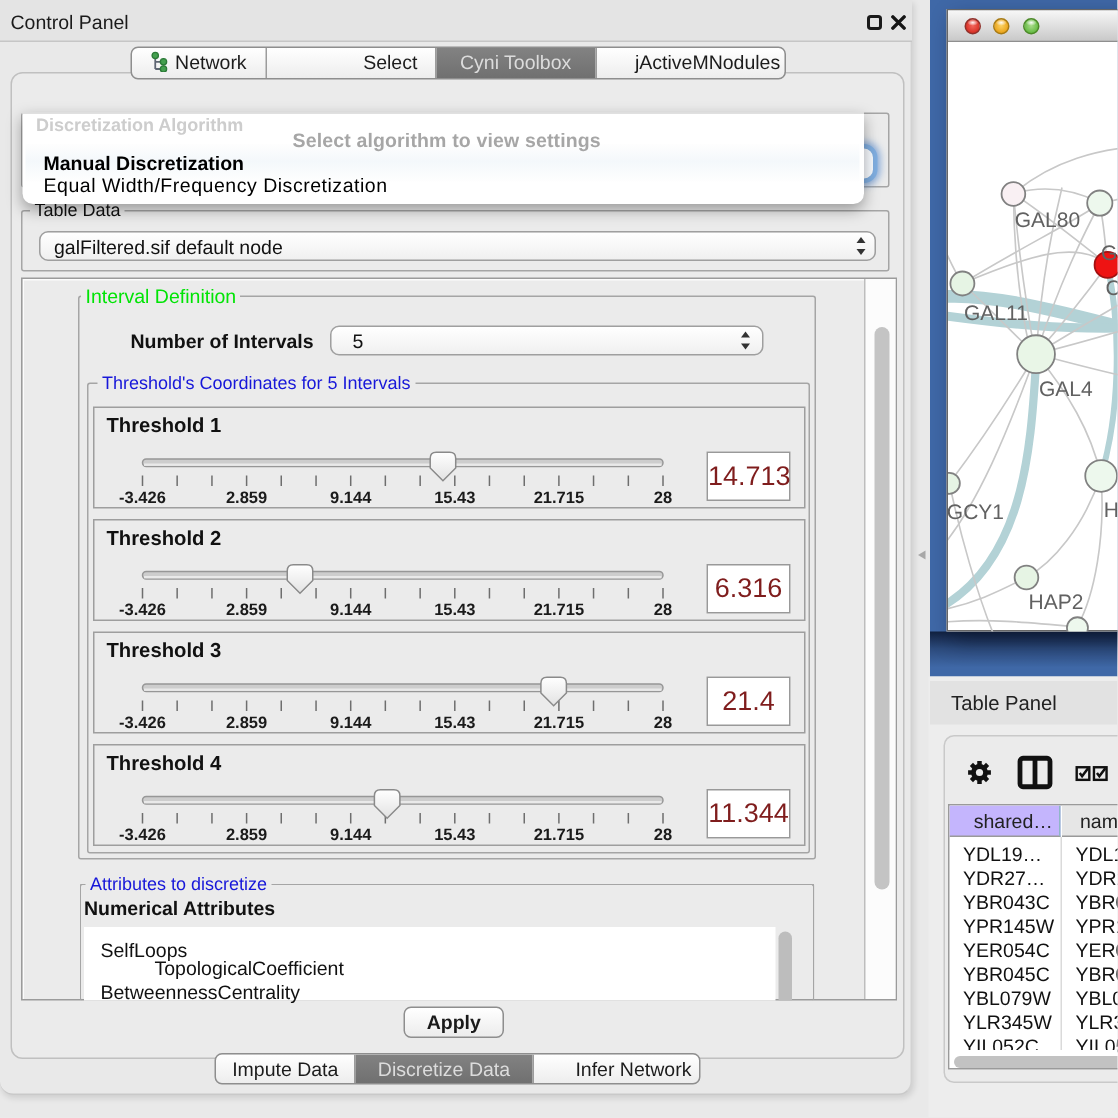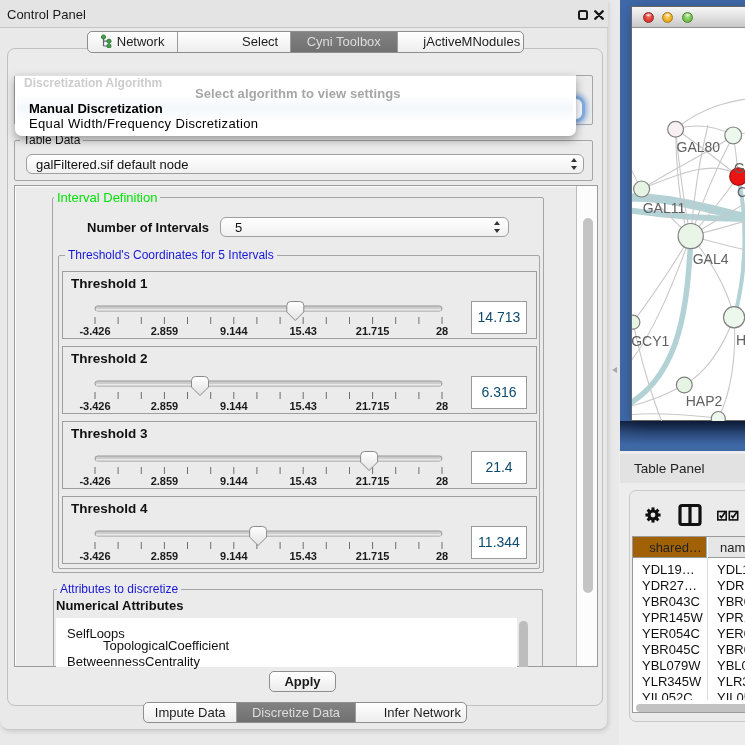--- a/index.html
+++ b/index.html
@@ -20,21 +20,21 @@
 #tlr { left:11px; background:radial-gradient(ellipse 3.5px 2px at 50% 23%, rgba(255,255,255,.95), rgba(255,255,255,.15) 90%, rgba(255,255,255,0)), radial-gradient(circle at 50% 45%, #f3685e, #da352a 65%, #b02420); border:1px solid #90312b; }
 #tly { left:30px; background:radial-gradient(ellipse 3.5px 2px at 50% 23%, rgba(255,255,255,.95), rgba(255,255,255,.15) 90%, rgba(255,255,255,0)), radial-gradient(circle at 50% 45%, #fbd264, #eca821 65%, #c9820e); border:1px solid #a87b14; }
 #tlg { left:50px; background:radial-gradient(ellipse 3.5px 2px at 50% 23%, rgba(255,255,255,.95), rgba(255,255,255,.15) 90%, rgba(255,255,255,0)), radial-gradient(circle at 50% 45%, #a8dc8a, #6cbe4a 65%, #479a2c); border:1px solid #4c8a28; }
 
 
 #tcard { left:629px; top:490px; width:126px; height:232px; background:#ebebeb; border:1px solid #c9c9c9; border-radius:7px 0 0 7px; }
 #ttable { position:absolute; left:2px; top:45px; width:124px; height:177px; background:#fff; border:1px solid #9a9a9a; overflow:hidden; }
 .trow { position:absolute; left:0; width:200px; height:16px; font-size:13px; color:#111; }
 .c1 { position:absolute; left:9px; }
 .c2 { position:absolute; left:84px; }
-#thdr1 { position:absolute; left:0; top:0; width:74px; height:21px; background:#a16207; border-right:1px solid #8fb6c6; border-bottom:1px solid #9a9a9a; font-size:13px; color:#222; text-align:center; padding-left:12px; line-height:21px; }
+#thdr1 { position:absolute; left:0; top:0; width:74px; height:21px; background:#c4b5fd; border-right:1px solid #8fb6c6; border-bottom:1px solid #9a9a9a; font-size:13px; color:#222; text-align:center; padding-left:12px; line-height:21px; }
 #thdr2 { position:absolute; left:75px; top:0; width:130px; height:21px; background:#e6e6e6; border-bottom:1px solid #9a9a9a; font-size:13px; color:#222; padding-left:12px; line-height:21px; }
 #hsb { position:absolute; left:3px; top:167px; width:130px; height:8px; background:#c2c2c2; border-radius:4px; }
 
 
 #cpwin { left:0; top:0; width:608px; height:730px; background:#e9e9e9; border-right:1px solid #d2d2d2; border-bottom:1px solid #c9c9c9; border-radius:0 0 9px 9px; box-shadow:1px 2px 4px rgba(0,0,0,.12); }
 #cptitle { position:absolute; left:0; top:0; width:608px; height:28px; background:#e4e4e4; border-bottom:1px solid #c6c6c6; }
 #cptitle span { position:absolute; left:7px; top:7px; font-size:13px; color:#1a1a1a; }
 #btnmin { position:absolute; left:578px; top:10px; width:10px; height:10px; border:2px solid #1a1a1a; border-radius:2.5px; }
 #btncls { position:absolute; left:594px; top:10px; width:10px; height:10px; }
 
@@ -70,21 +70,21 @@
 
 .combo { position:absolute; background:linear-gradient(#ffffff,#f0f0f0); border:1px solid #9f9f9f; border-radius:6px; font-size:13px; color:#111; }
 .combo .arr { position:absolute; width:0; height:0; border-left:3.5px solid transparent; border-right:3.5px solid transparent; }
 .combo .up { border-bottom:4.5px solid #333; }
 .combo .dn { border-top:4.5px solid #333; }
 
 
 .tblock { position:absolute; left:62px; width:475px; height:68px; border:1px solid #9e9e9e; background:#ebebeb; }
 .tblock .tt { position:absolute; left:8px; top:4px; font-size:13.5px; font-weight:bold; color:#111; }
 .tblock svg { position:absolute; left:0; top:0; }
-.vbox { position:absolute; left:408px; top:29px; width:56px; height:33px; background:#fff; border:1px solid #999; font-size:14px; color:#0c4a6e; text-align:center; line-height:31px; }
+.vbox { position:absolute; left:408px; top:29px; width:56px; height:33px; background:#fff; border:1px solid #999; font-size:18px; color:#7f1d1d; text-align:center; line-height:31px; }
 
 
 #mainsb { position:absolute; left:576px; top:186px; width:21px; height:480px; background:#fcfcfc; border-left:1px solid #bdbdbd; }
 #mainsbth { position:absolute; left:6px; top:32px; width:10px; height:375px; background:#c4c4c4; border-radius:5px; }
 
 
 #attlist { position:absolute; left:56px; top:618px; width:461px; height:49px; background:#fff; }
 #attlist div { position:absolute; left:11px; font-size:13px; color:#111; }
 #attsb { position:absolute; left:519px; top:621px; width:9px; height:46px; background:#bdbdbd; border-radius:5px 5px 0 0; }
 

